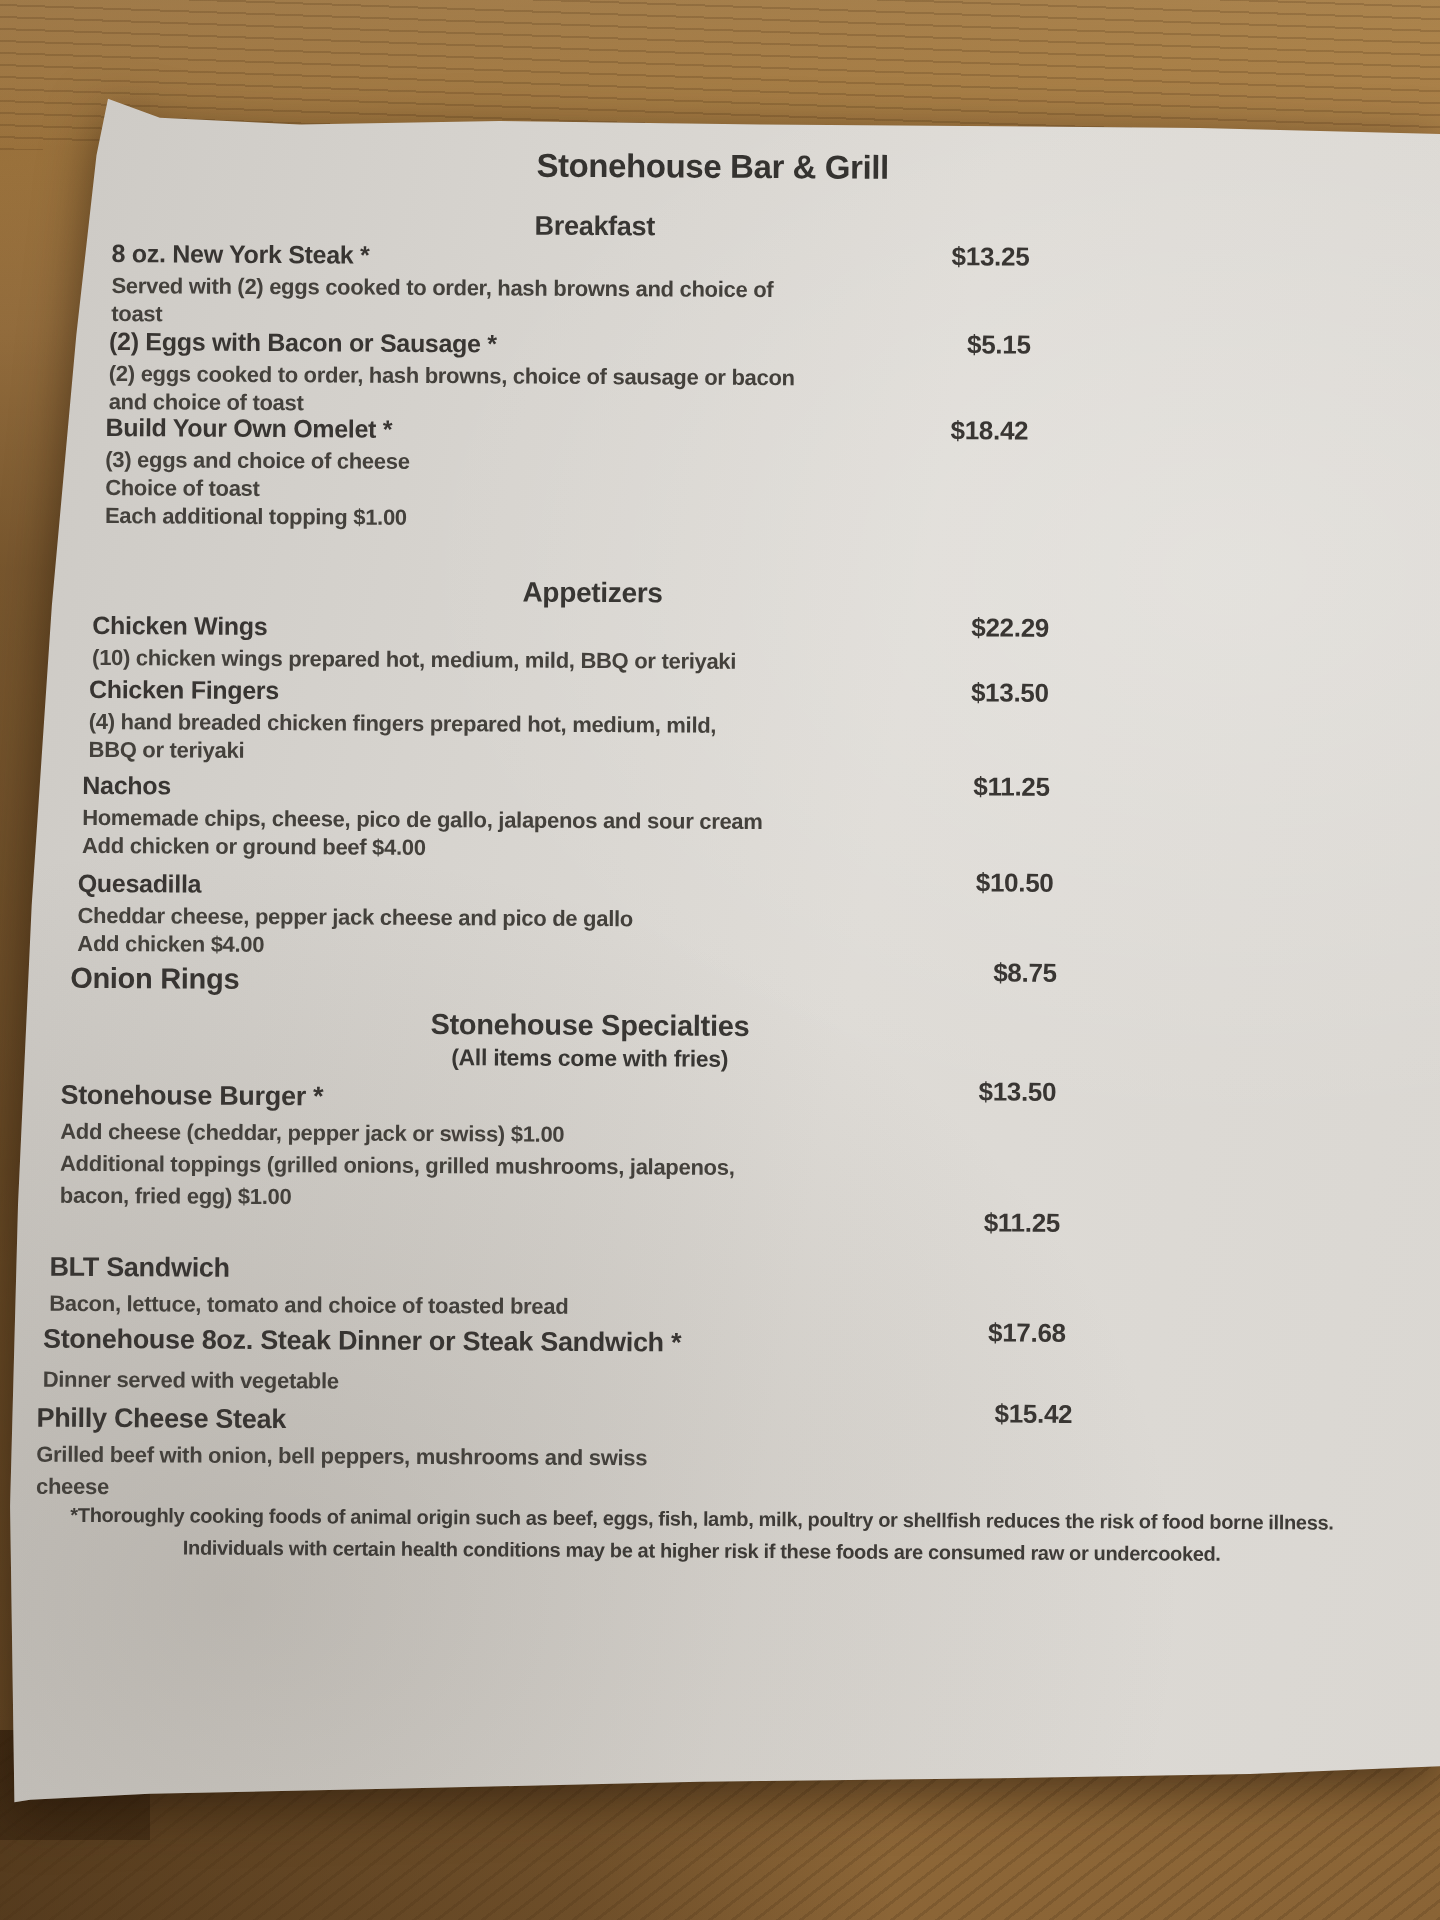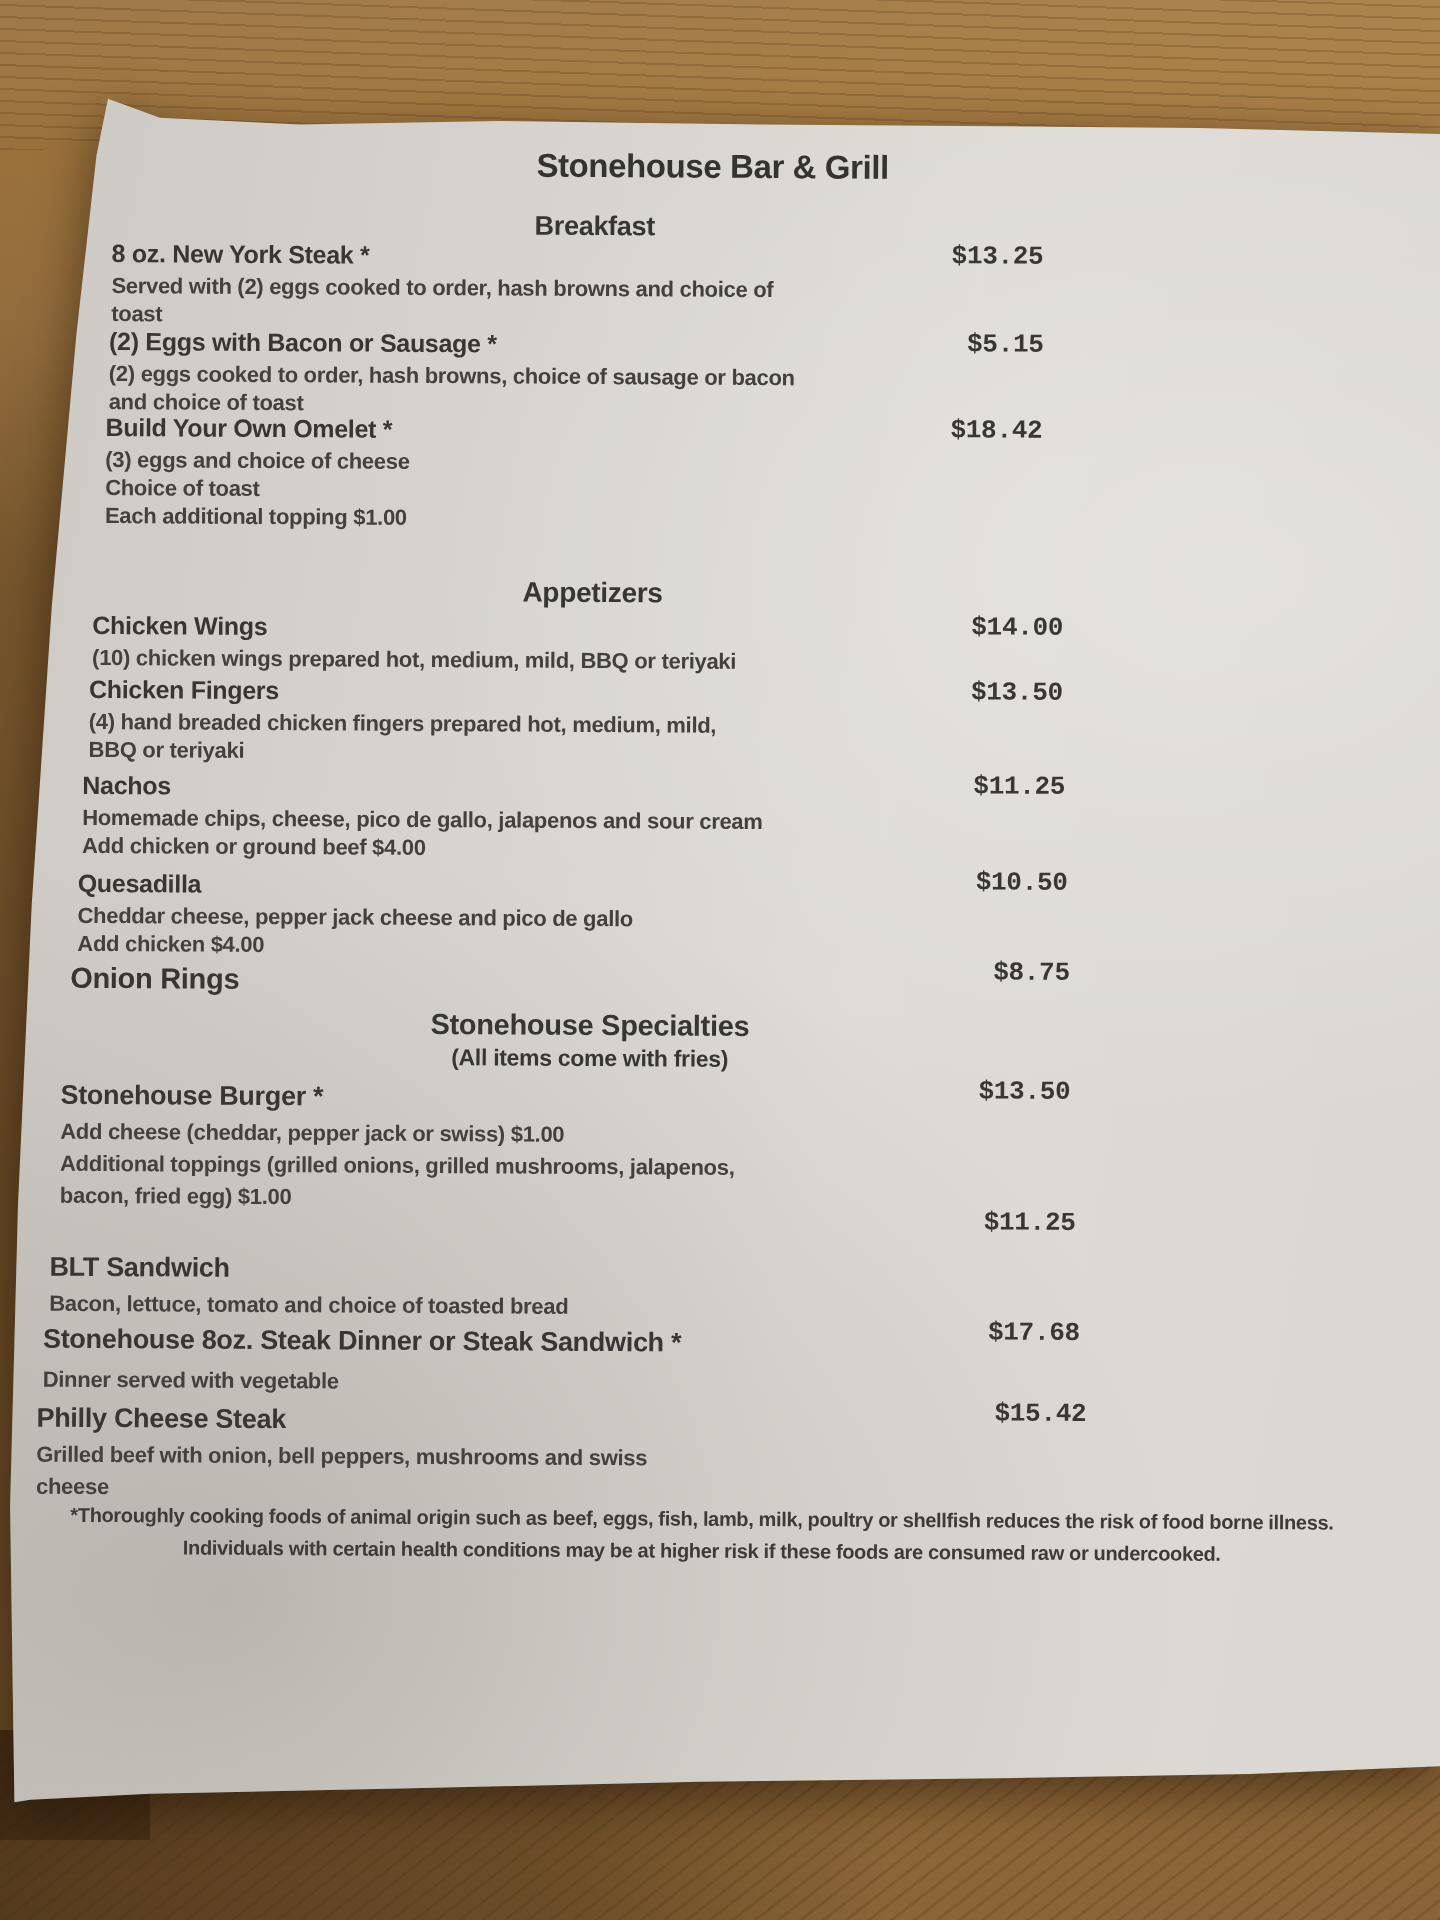--- a/index.html
+++ b/index.html
@@ -40,21 +40,21 @@
   .h-breakfast{top:116px;font-size:27px;}
   .h-appetizers{top:482px;font-size:28px;}
   .h-specialties{top:914px;font-size:29px;}
   .h-sub{top:950px;font-size:23px;}
   .item{position:absolute;letter-spacing:-0.3px;}
   .item .nm{font-size:25px;line-height:30px;font-weight:700;color:#383532;white-space:nowrap;margin:0 0 4px 0;}
   .item .ds div{font-size:22px;line-height:28px;font-weight:700;color:#44413c;white-space:nowrap;}
   .item.big .nm{font-size:29px;line-height:34px;}
   .spec .nm{font-size:27px;line-height:34px;}
   .spec .ds div{line-height:32px;}
-  .price{position:absolute;font-size:26px;font-weight:700;letter-spacing:-0.3px;color:#393633;white-space:nowrap;font-family:Liberation Mono, monospace;}
+  .price{position:absolute;font-size:26px;font-weight:700;letter-spacing:-0.3px;color:#393633;white-space:nowrap;}
   .footnote{position:absolute;left:25px;width:1370px;text-align:center;font-weight:700;color:#3e3b37;}
   .footnote div{font-size:20px;line-height:31px;white-space:nowrap;letter-spacing:-0.35px;}
   .fn1{position:absolute;top:1408px;left:25px;width:1370px;}
   .fn2{position:absolute;top:1440px;left:25px;width:1370px;}
 </style>
 </head>
 <body>
 
 <div class="wood">
   <div class="grain-top"></div>
@@ -99,21 +99,21 @@
     <div class="price" style="top:318px;left:952px">$18.42</div>
 
     <h2 class="heading h-appetizers">Appetizers</h2>
 
     <div class="item" style="top:518px;left:95px">
       <div class="nm">Chicken Wings</div>
       <div class="ds">
         <div>(10) chicken wings prepared hot, medium, mild, BBQ or teriyaki</div>
       </div>
     </div>
-    <div class="price" style="top:515px;left:974px">$14.00</div>
+    <div class="price" style="top:515px;left:974px">$22.29</div>
 
     <div class="item" style="top:582px;left:92px">
       <div class="nm">Chicken Fingers</div>
       <div class="ds">
         <div>(4) hand breaded chicken fingers prepared hot, medium, mild,</div>
         <div>BBQ or teriyaki</div>
       </div>
     </div>
     <div class="price" style="top:580px;left:974px">$13.50</div>
 

